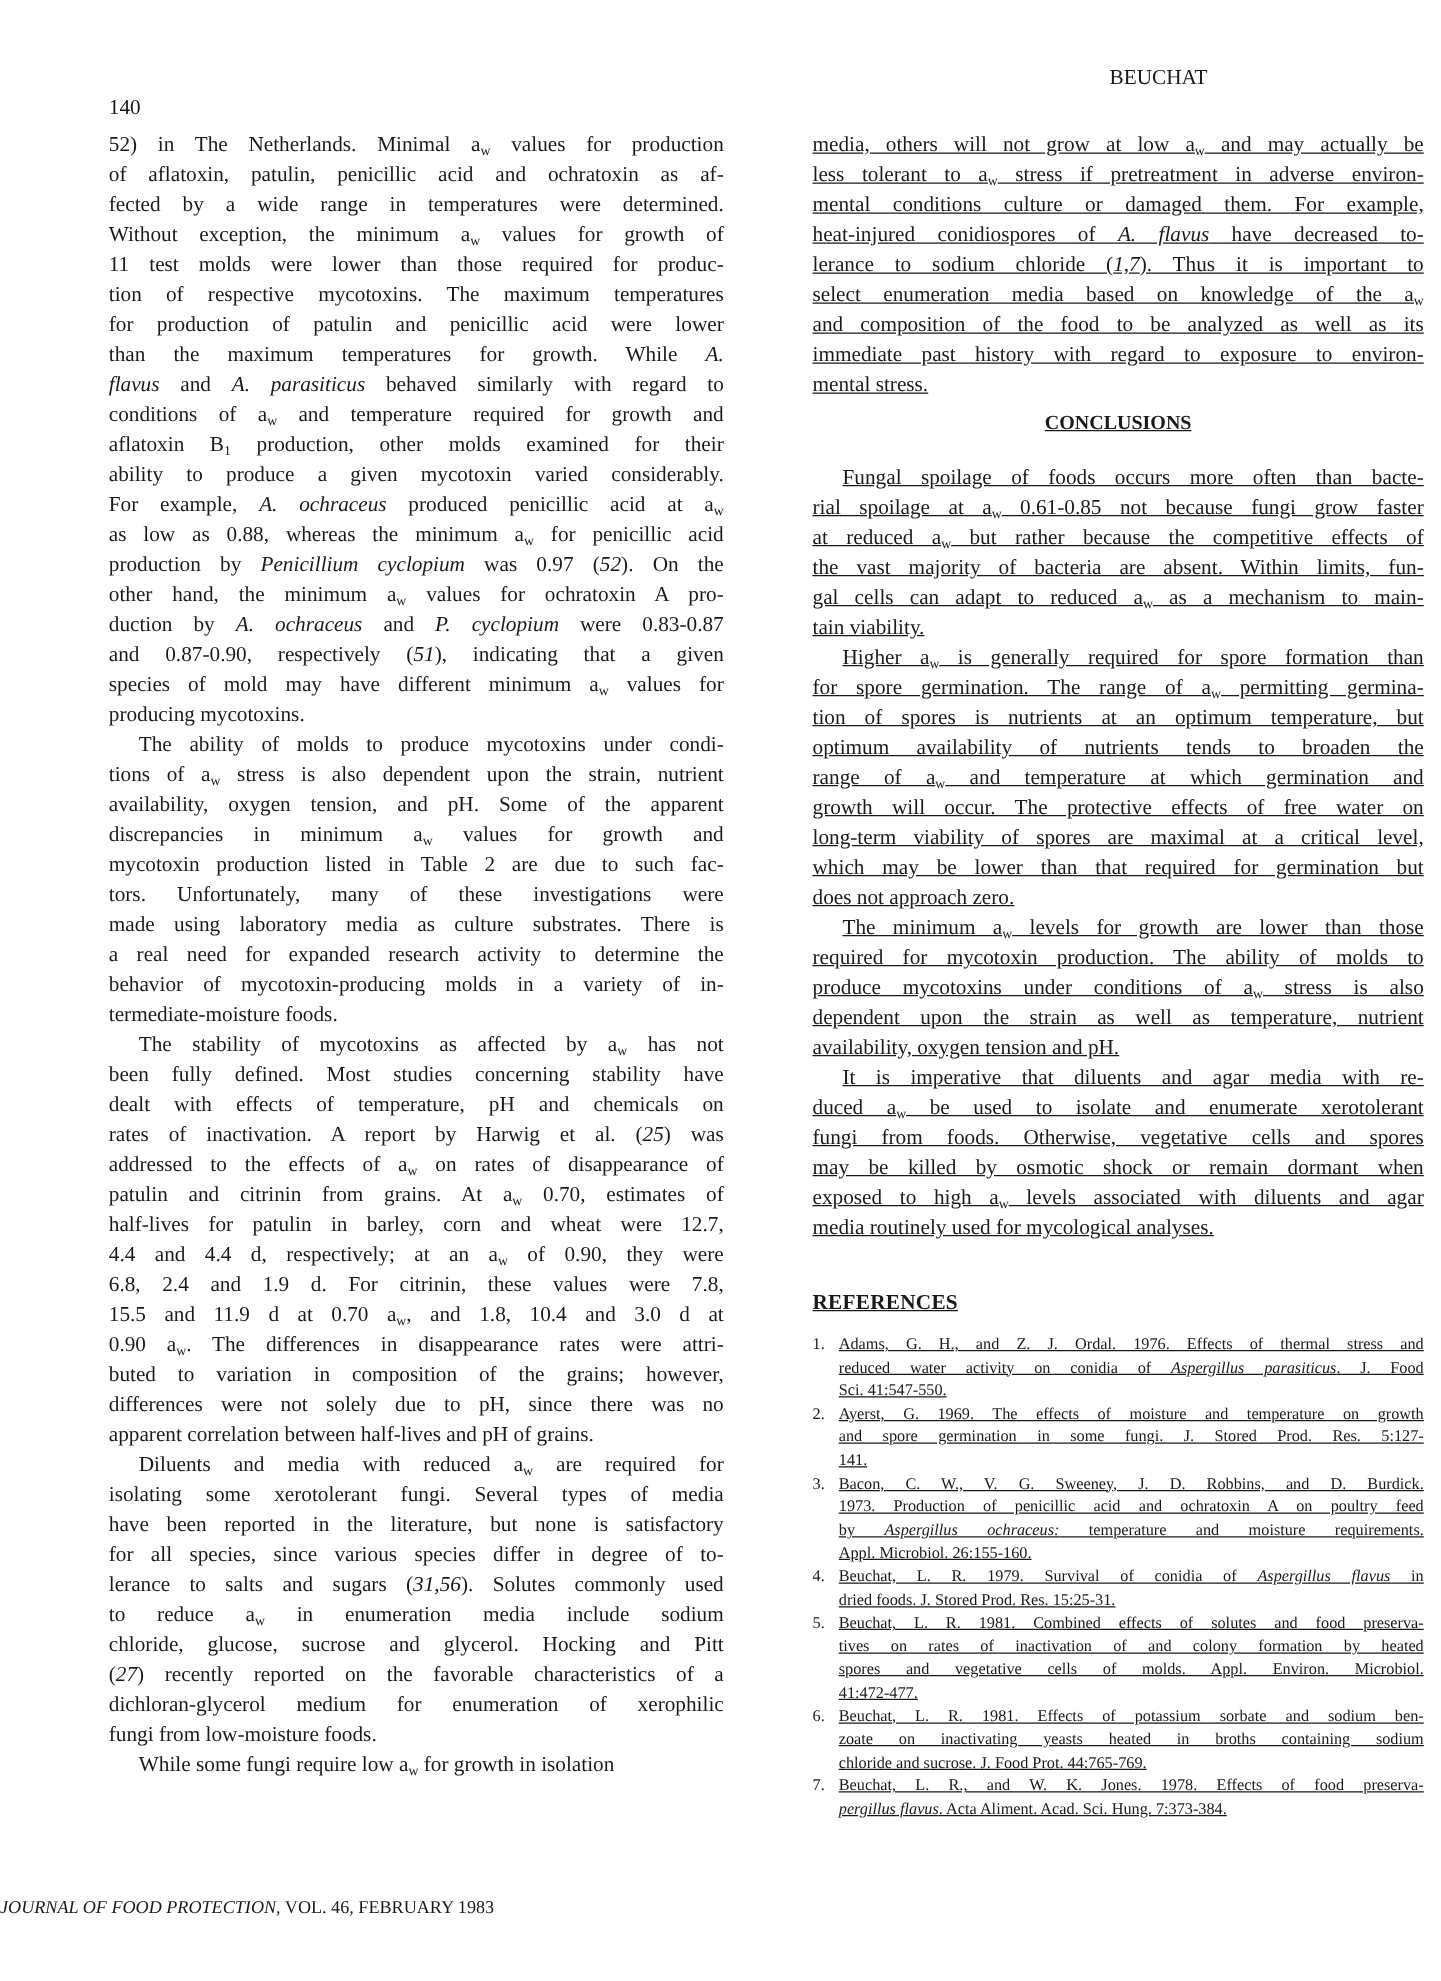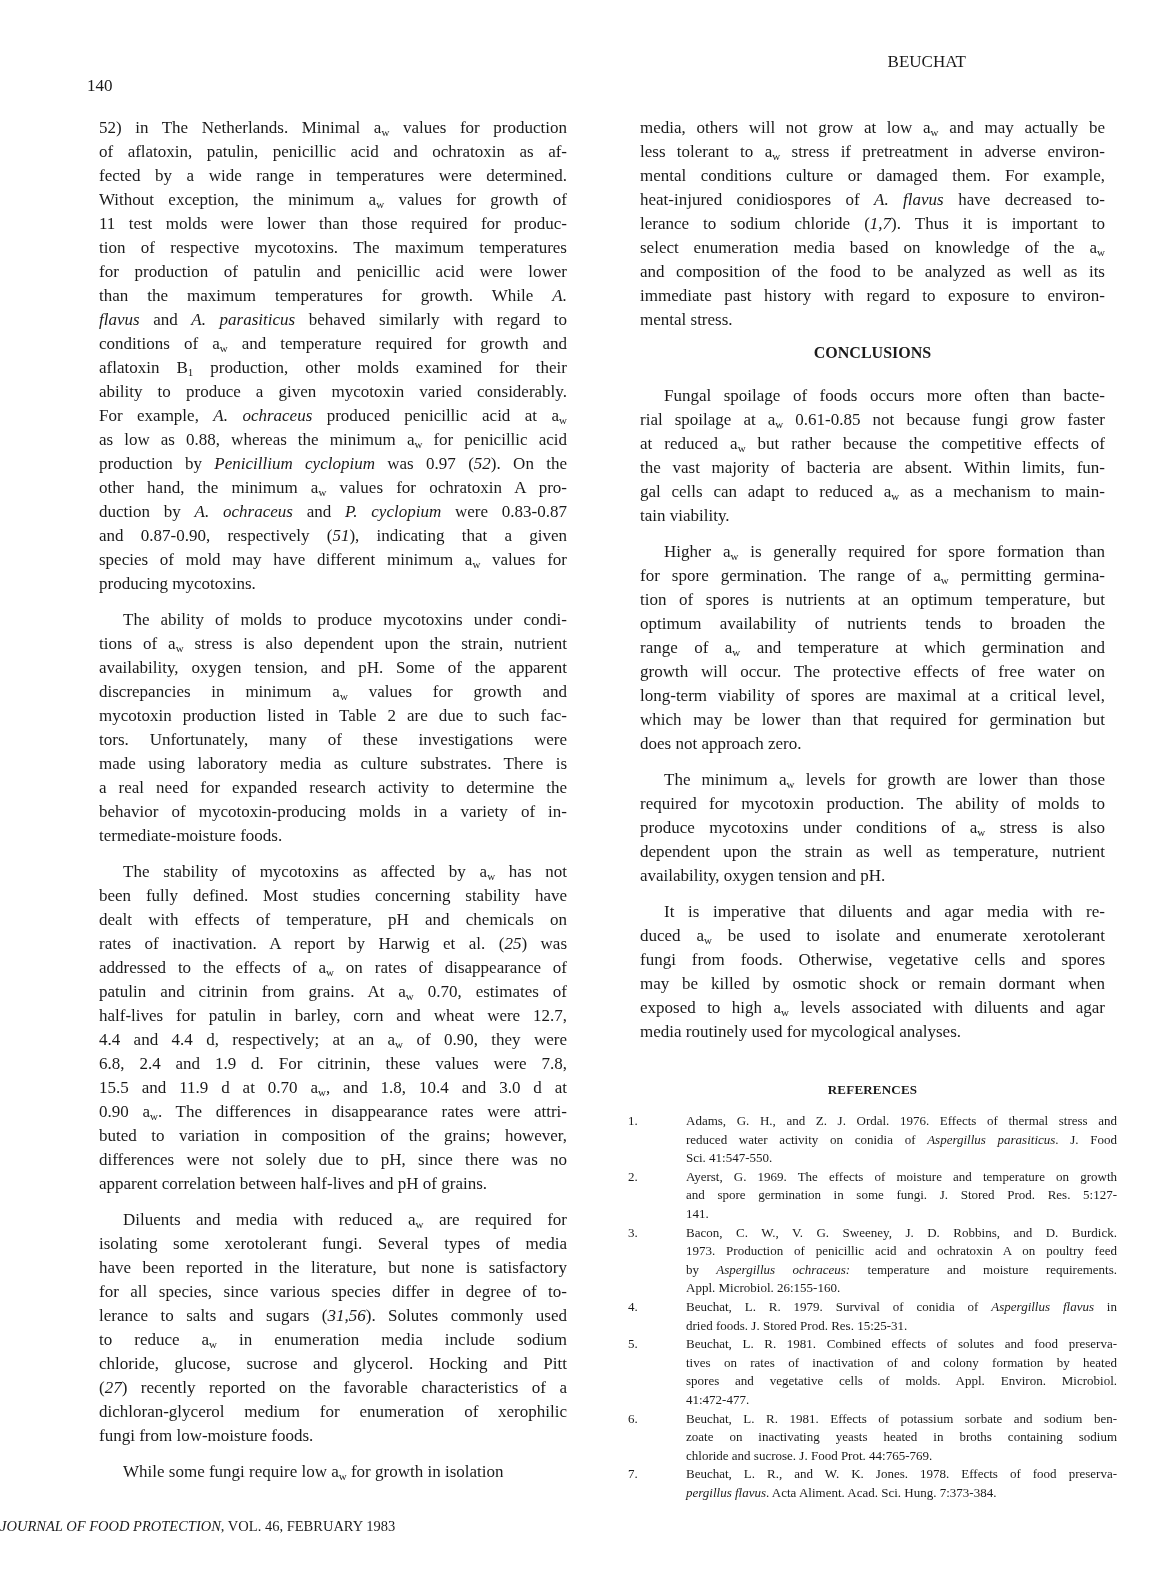--- a/index.html
+++ b/index.html
@@ -3,31 +3,31 @@
 <meta charset="utf-8">
 <style>
   html, body { margin: 0; padding: 0; background: #ffffff; }
   body { width: 1153px; height: 1585px; position: relative; overflow: hidden;
          font-family: "Liberation Serif", "DejaVu Serif", serif; color: #1a1a1a; }
   .runhead { position: absolute; top: 52px; font-size: 17px; }
   #page-num { left: 87px; margin-top: 24px; }
   #run-title { left: 0; width: 966px; text-align: right; }
   .col { position: absolute; top: 104px; }
   #col-left { left: 87px; width: 492px; }
-  #col-right { left: 628px; width: 489px; }
-  .para { font-size: 17px; line-height: 24px; margin: 12px; text-align: justify; }
+  #col-right { left: 650px; width: 489px; text-decoration: underline; }
+  .para { font-size: 17px; line-height: 24px; margin: 0; text-align: justify; }
   .para .ln { display: block; text-align: justify; text-align-last: justify; white-space: nowrap; height: 24px; overflow: visible; }
   .para .ln.last { text-align-last: left; }
   .para .ln.indent { text-indent: 0; padding-left: 24px; }
   .heading { font-weight: bold; font-size: 16px; text-align: center; }
-  .refs-head { font-weight: bold; font-size: 13px; text-align: center; letter-spacing: 0.2px; }
+  .refs-head { font-weight: bold; font-size: 17px; letter-spacing: 0.2px; }
   .refs { font-size: 13px; line-height: 18.6px; }
   .ref { position: relative; padding-left: 21px; }
   .ref .num { position: absolute; left: 0; top: 0; }
-  .ref .ln { display: block; text-align: justify; text-align-last: justify; white-space: nowrap; margin-left: 37px; }
+  .ref .ln { display: block; text-align: justify; text-align-last: justify; white-space: nowrap; }
   .ref .ln.last { text-align-last: left; }
   sub.w { font-size: 11px; vertical-align: -3px; line-height: 0; }
   sub.one { font-size: 11px; vertical-align: -3px; line-height: 0; }
   .footer { position: absolute; top: 1518px; left: 0; width: 1153px; text-align: left; font-size: 14.5px; }
   i { font-style: italic; }
 </style>
 </head>
 <body>
 
 <div>

